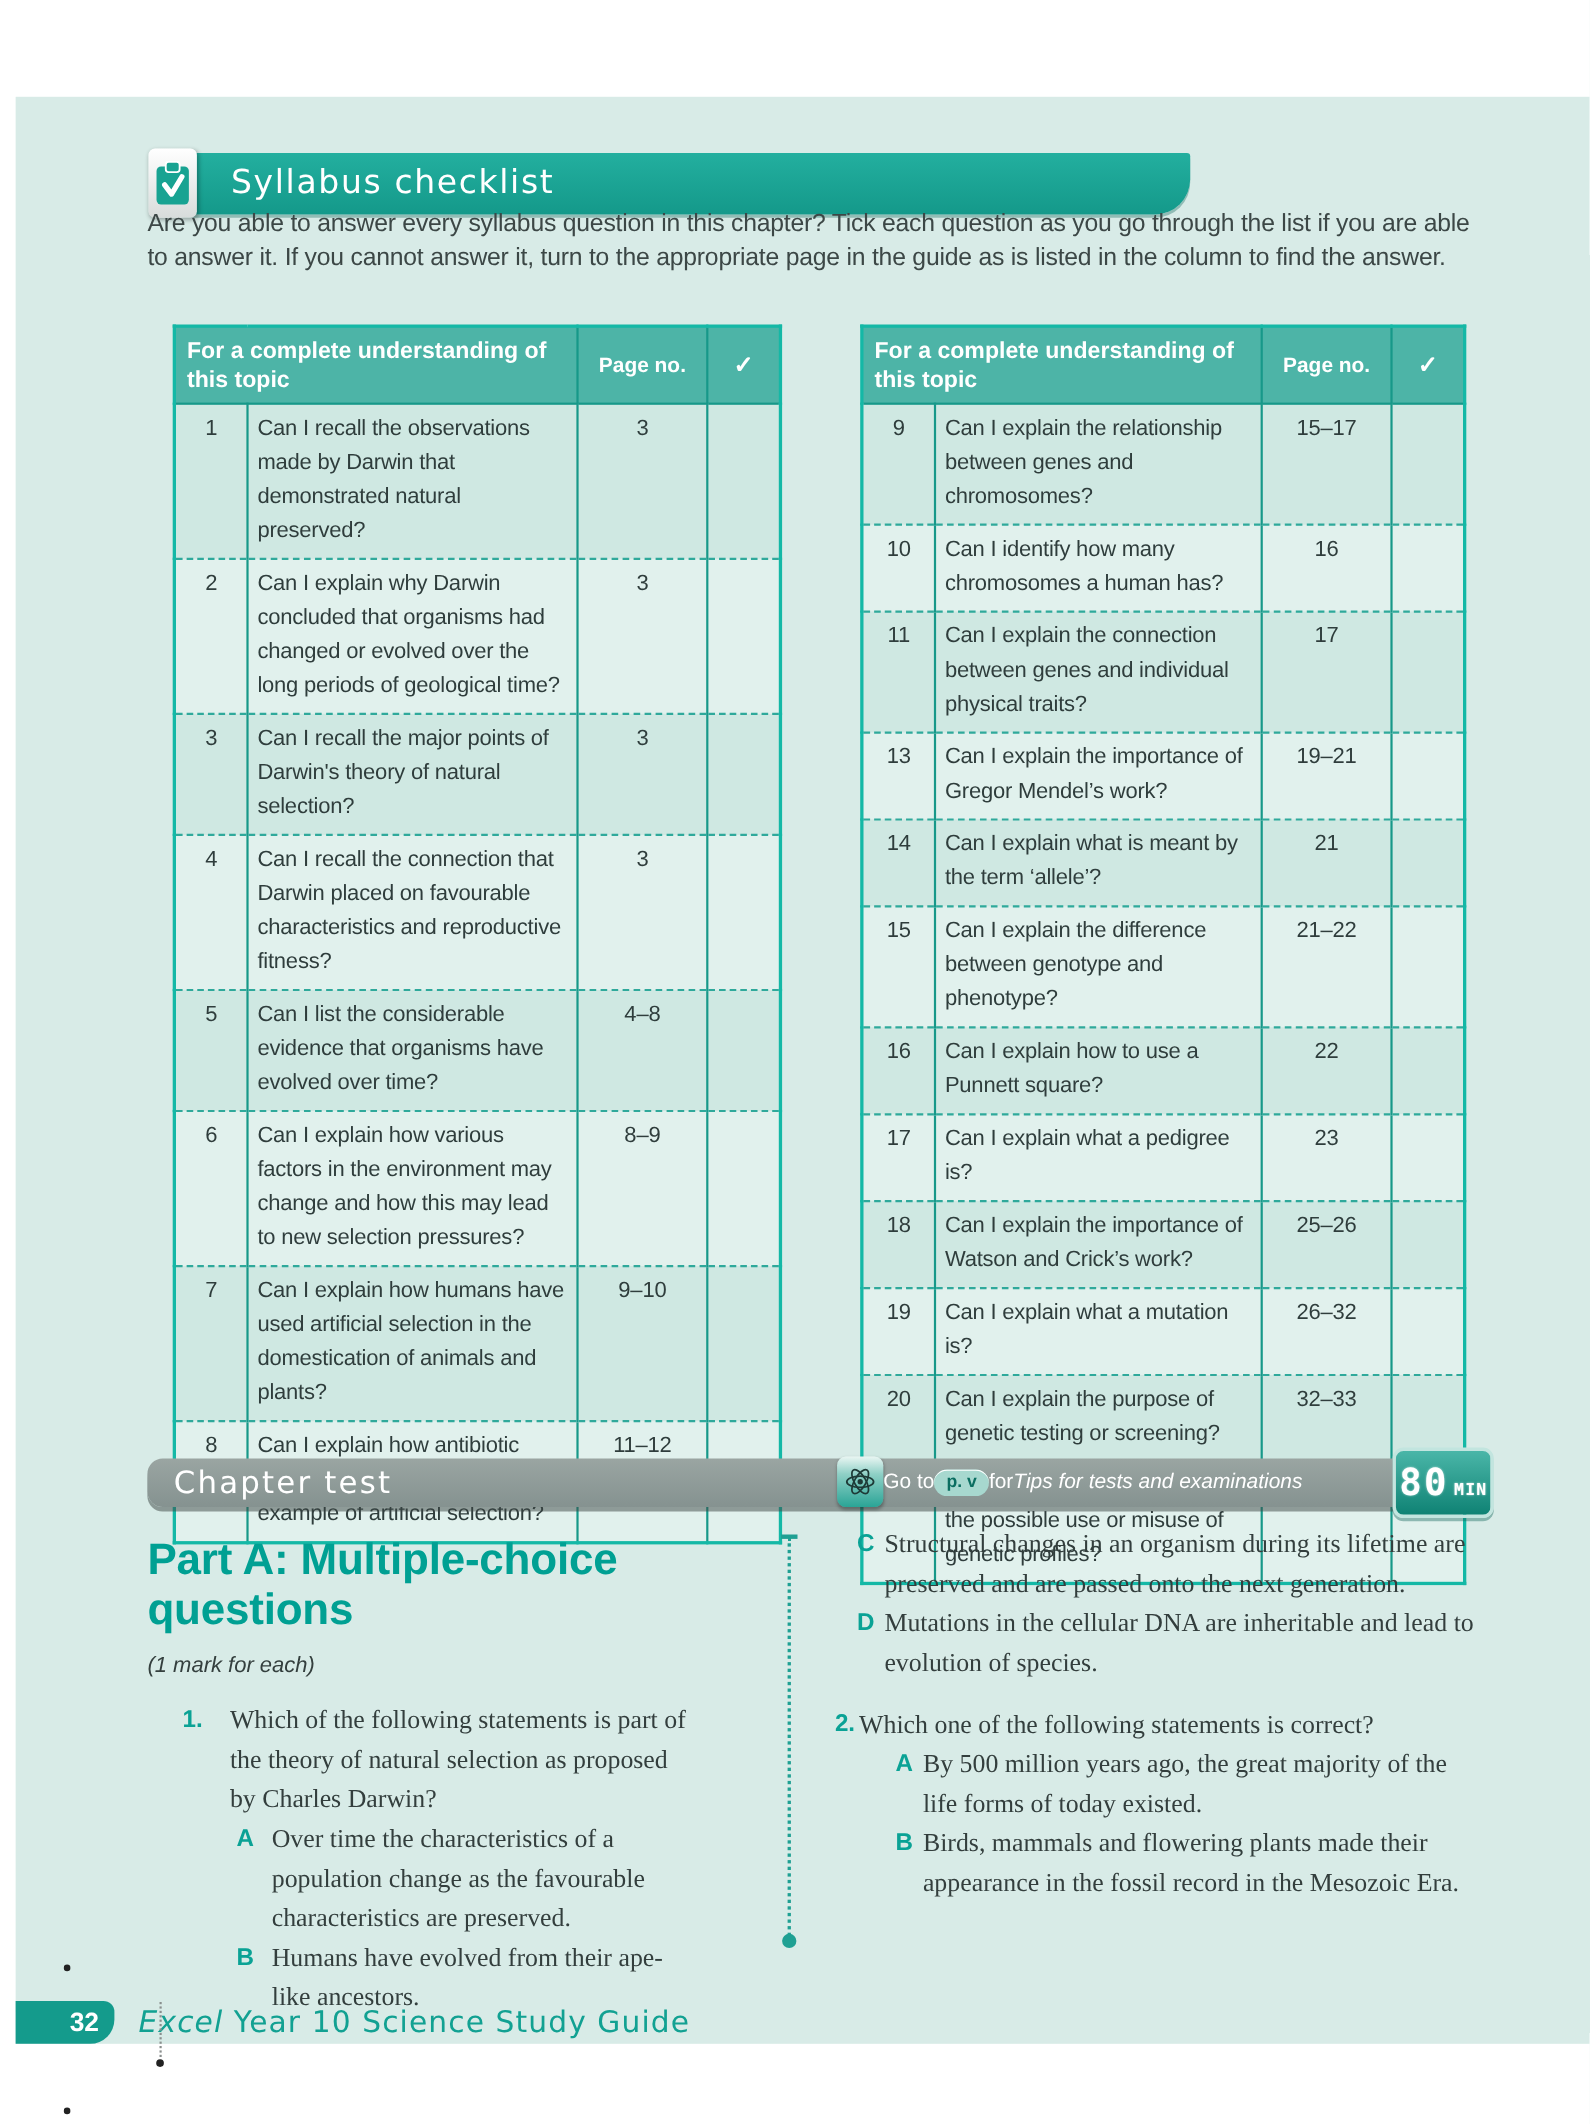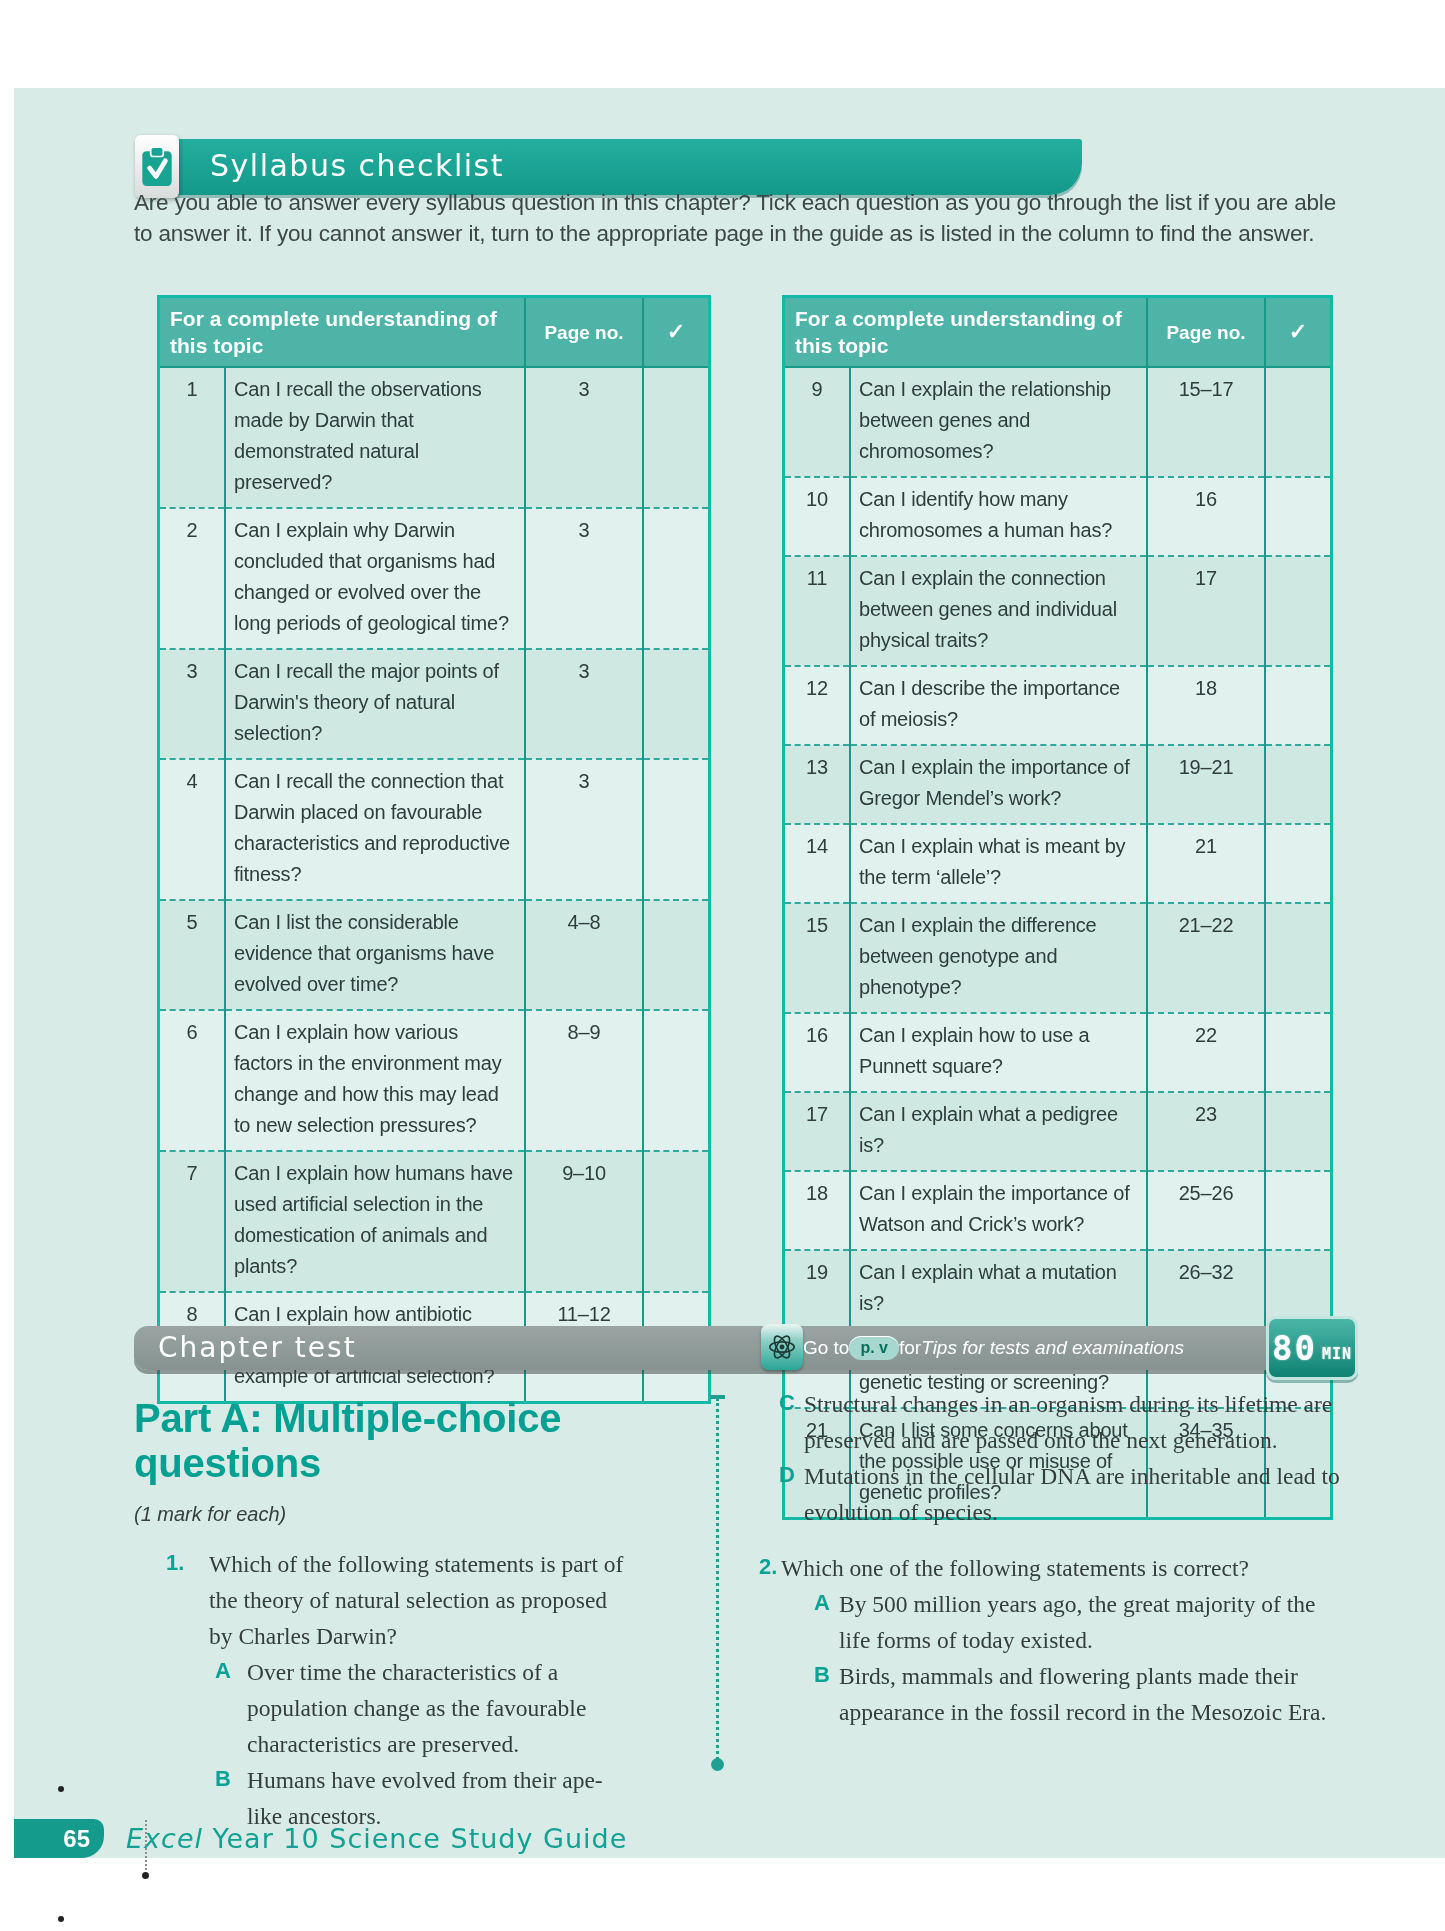--- a/index.html
+++ b/index.html
@@ -201,26 +201,20 @@
     <td class="td-tick"></td>
   </tr>
 
   <tr>
     <td class="td-num">11</td>
     <td class="td-q">Can I explain the connection between genes and individual physical traits?</td>
     <td class="td-page">17</td>
     <td class="td-tick"></td>
   </tr>
 
-  <tr>
-    <td class="td-num">12</td>
-    <td class="td-q">Can I describe the importance of meiosis?</td>
-    <td class="td-page">18</td>
-    <td class="td-tick"></td>
-  </tr>
 
   <tr>
     <td class="td-num">13</td>
     <td class="td-q">Can I explain the importance of Gregor Mendel’s work?</td>
     <td class="td-page">19–21</td>
     <td class="td-tick"></td>
   </tr>
 
   <tr>
     <td class="td-num">14</td>
@@ -340,21 +334,21 @@
     <div class="opt q2opt">
       <span class="letter">A</span>
       <span class="otext serif">By 500 million years ago, the great majority of the life forms of today existed.</span>
     </div>
     <div class="opt q2opt">
       <span class="letter">B</span>
       <span class="otext serif">Birds, mammals and flowering plants made their appearance in the fossil record in the Mesozoic Era.</span>
     </div>
   </div>
 
-  <div class="page-tab">65</div>
+  <div class="page-tab">32</div>
   <div class="book-title">
     <span class="ital">Excel</span><span> Year 10 Science Study Guide</span>
   </div>
   <div class="fold-line"></div>
   <div class="fold-dot"></div>
   <div class="reg-dot-top"></div>
   <div class="reg-dot-bottom"></div>
 </div>
 
 </body></html>

